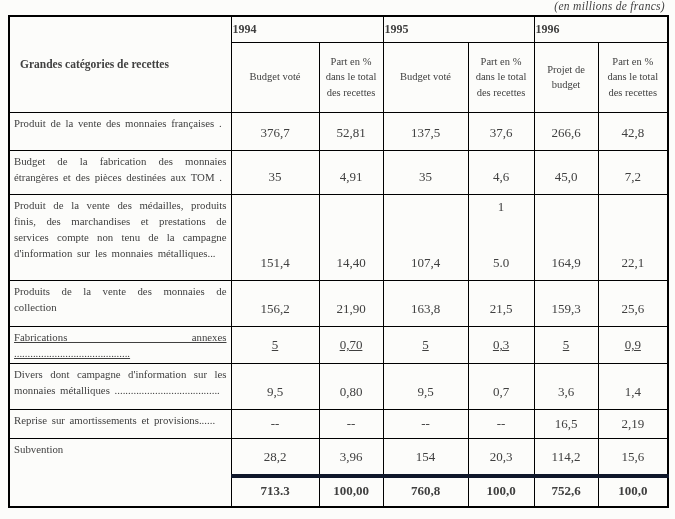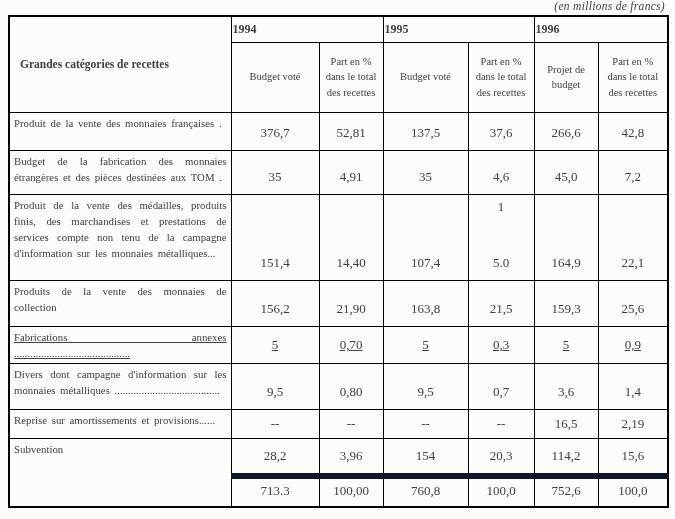--- a/index.html
+++ b/index.html
@@ -77,22 +77,22 @@
   tr.tr-r4    { height: 27px; text-decoration: underline; }
   tr.tr-r5    { height: 46px; margin-top: 16px; }
   tr.tr-r6    { height: 29px; }
   tr.tr-r7    { height: 38px; margin-left: 48px; }
   tr.tr-total { height: 31px; }
   tr.tr-r4 .val, tr.tr-r6 .val { vertical-align: middle; padding-bottom: 0; }
   .two-part { position: relative; }
   .tp-top  { position: absolute; top: 4px;  left: 0; right: 0; text-align: center; }
   .tp-bot  { position: absolute; bottom: 9px; left: 0; right: 0; text-align: center; }
   tr.tr-total td {
-    border-top: 6px solid #0f172a;
-    font-weight: normal;
+    border-top: 4px solid #0f172a;
+    font-weight: bold;
     vertical-align: middle;
     padding-bottom: 4px;
   }
 </style>
 </head>
 <body>
 
 <div class="page">
 
   <div class="caption">(en millions de francs)</div>

